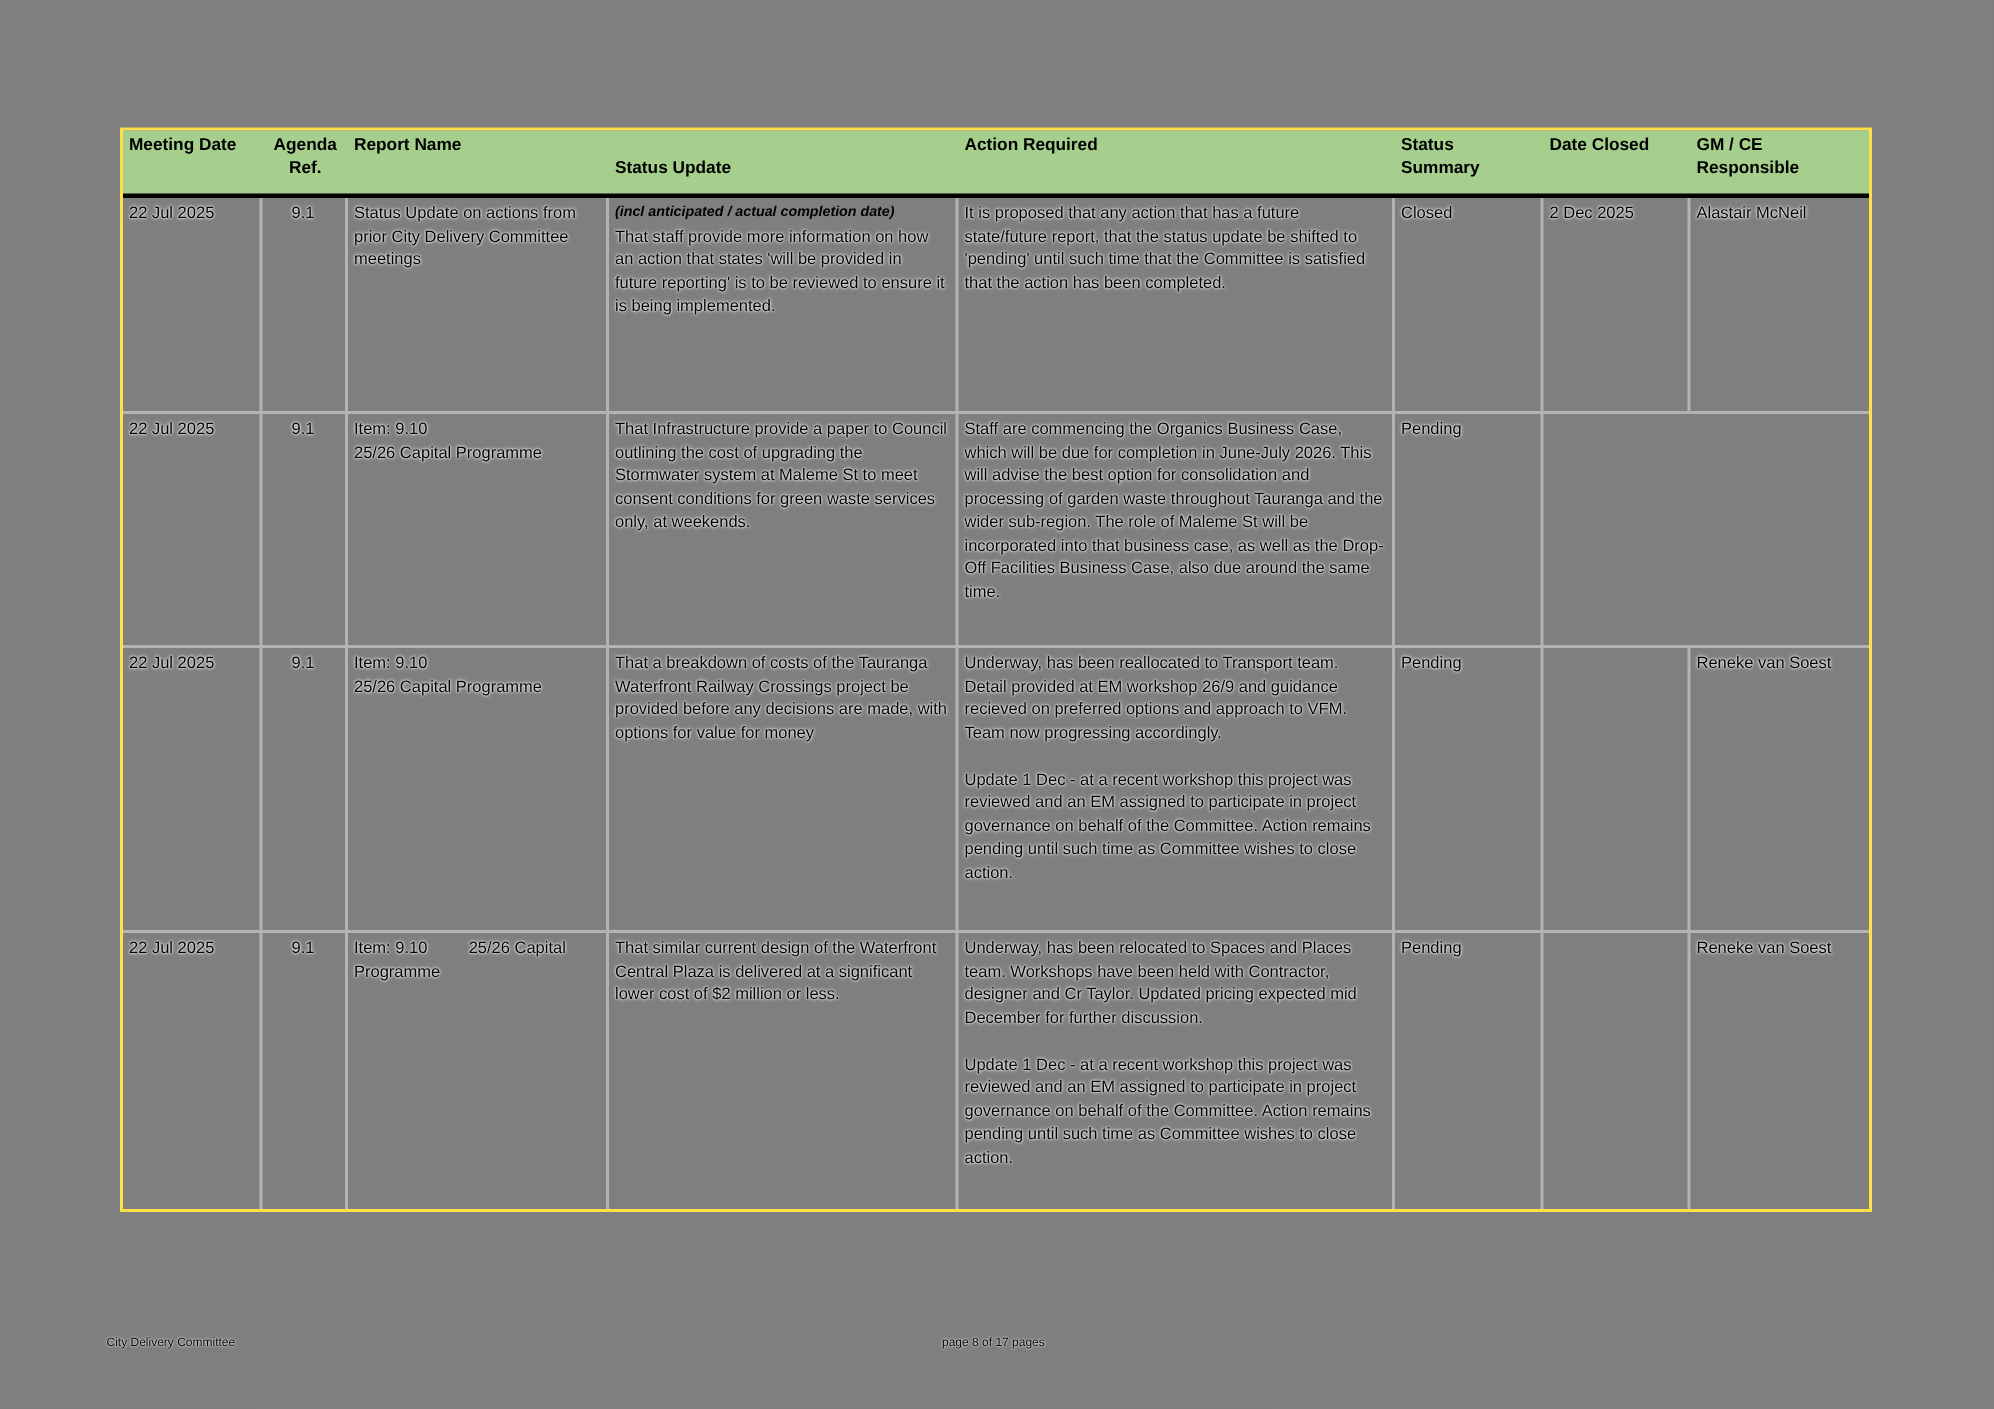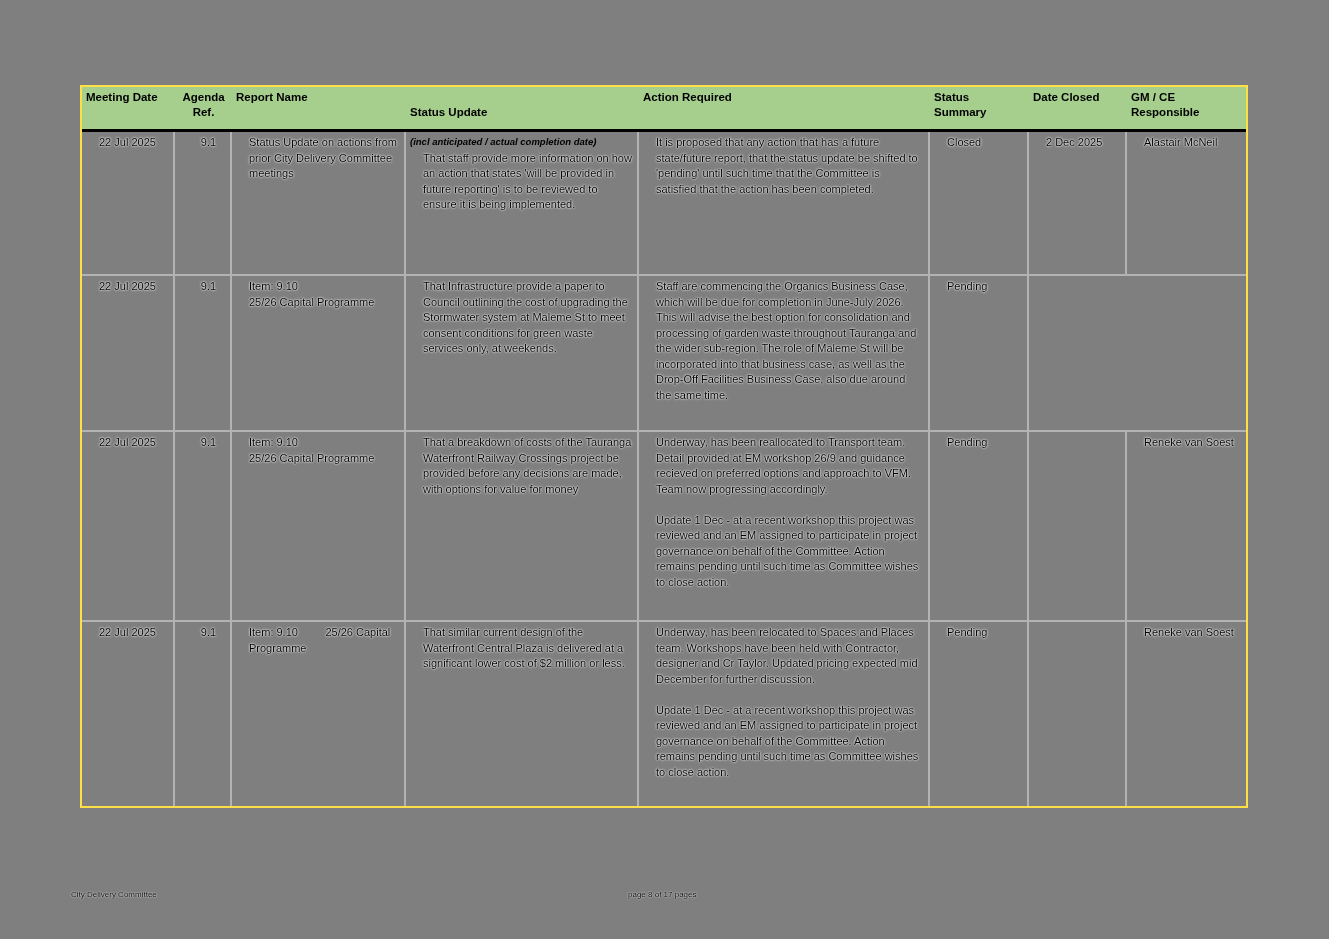--- a/index.html
+++ b/index.html
@@ -39,21 +39,21 @@
   .th-sub {
     font-size: 9.5px;
     font-style: italic;
     font-weight: bold;
     line-height: 12px;
     margin-top: 1px;
   }
   .trow { border-bottom: 2px solid #b3b3b3; }
   .trow:last-child { border-bottom: none; }
   .td {
-    padding: 3px 5px 3px 17px;
+    padding: 3px 5px 3px 4px;
     font-size: 11px;
     line-height: 15.5px;
     border-right: 2px solid #b3b3b3;
     white-space: pre-line;
     text-shadow: 0 0 1px rgba(255,255,255,0.95), 0 0 2px rgba(255,255,255,0.85), 0 0 3px rgba(255,255,255,0.55);
   }
   .td:last-child { border-right: none; }
   .td.agenda { text-align: center; }
   .action-note { font-style: italic; white-space: pre-line; }
   .r1 { height: 144px; }

